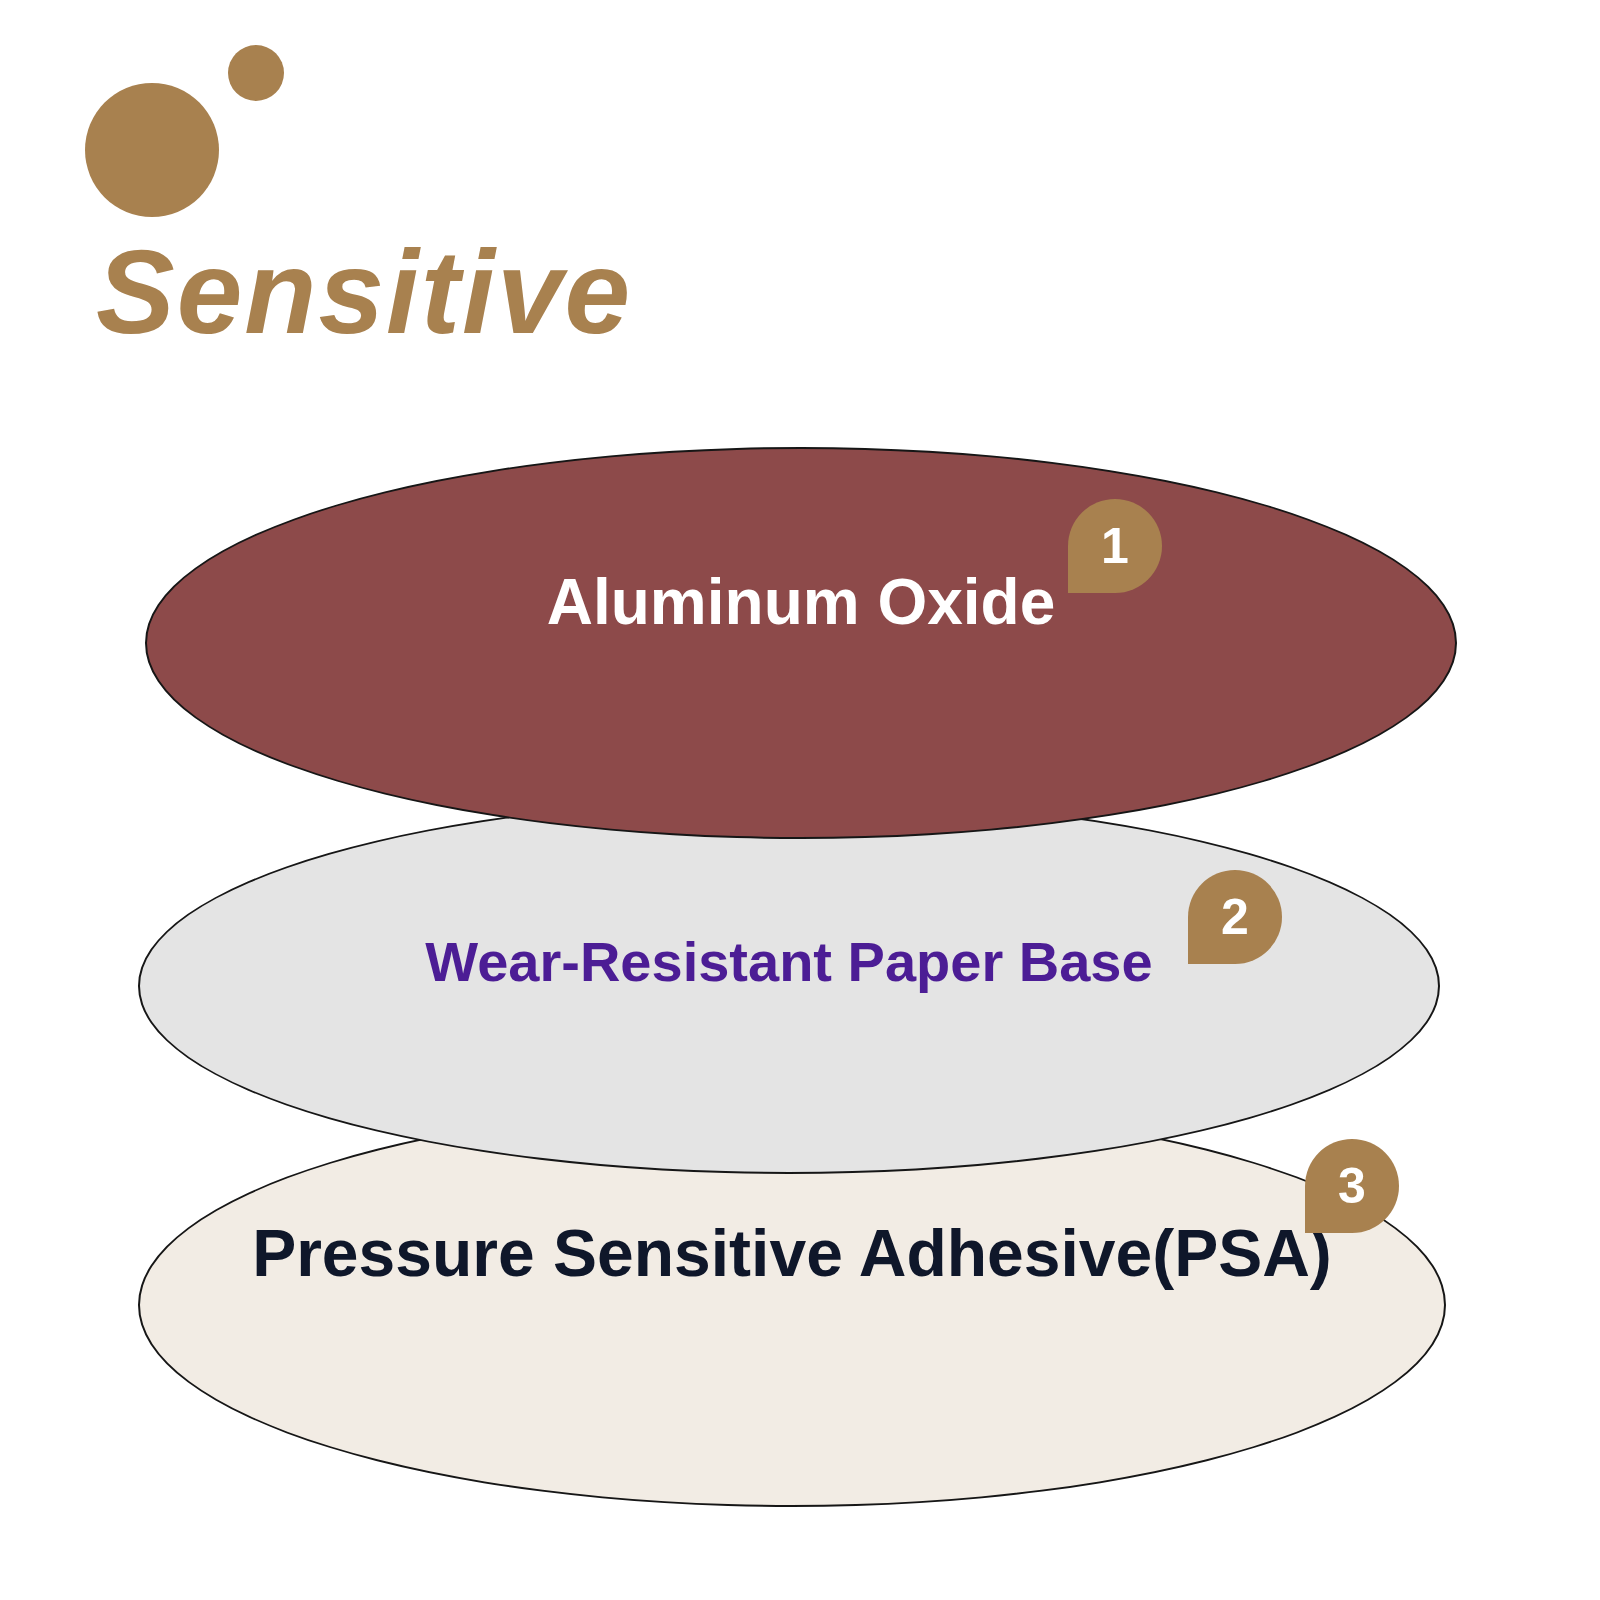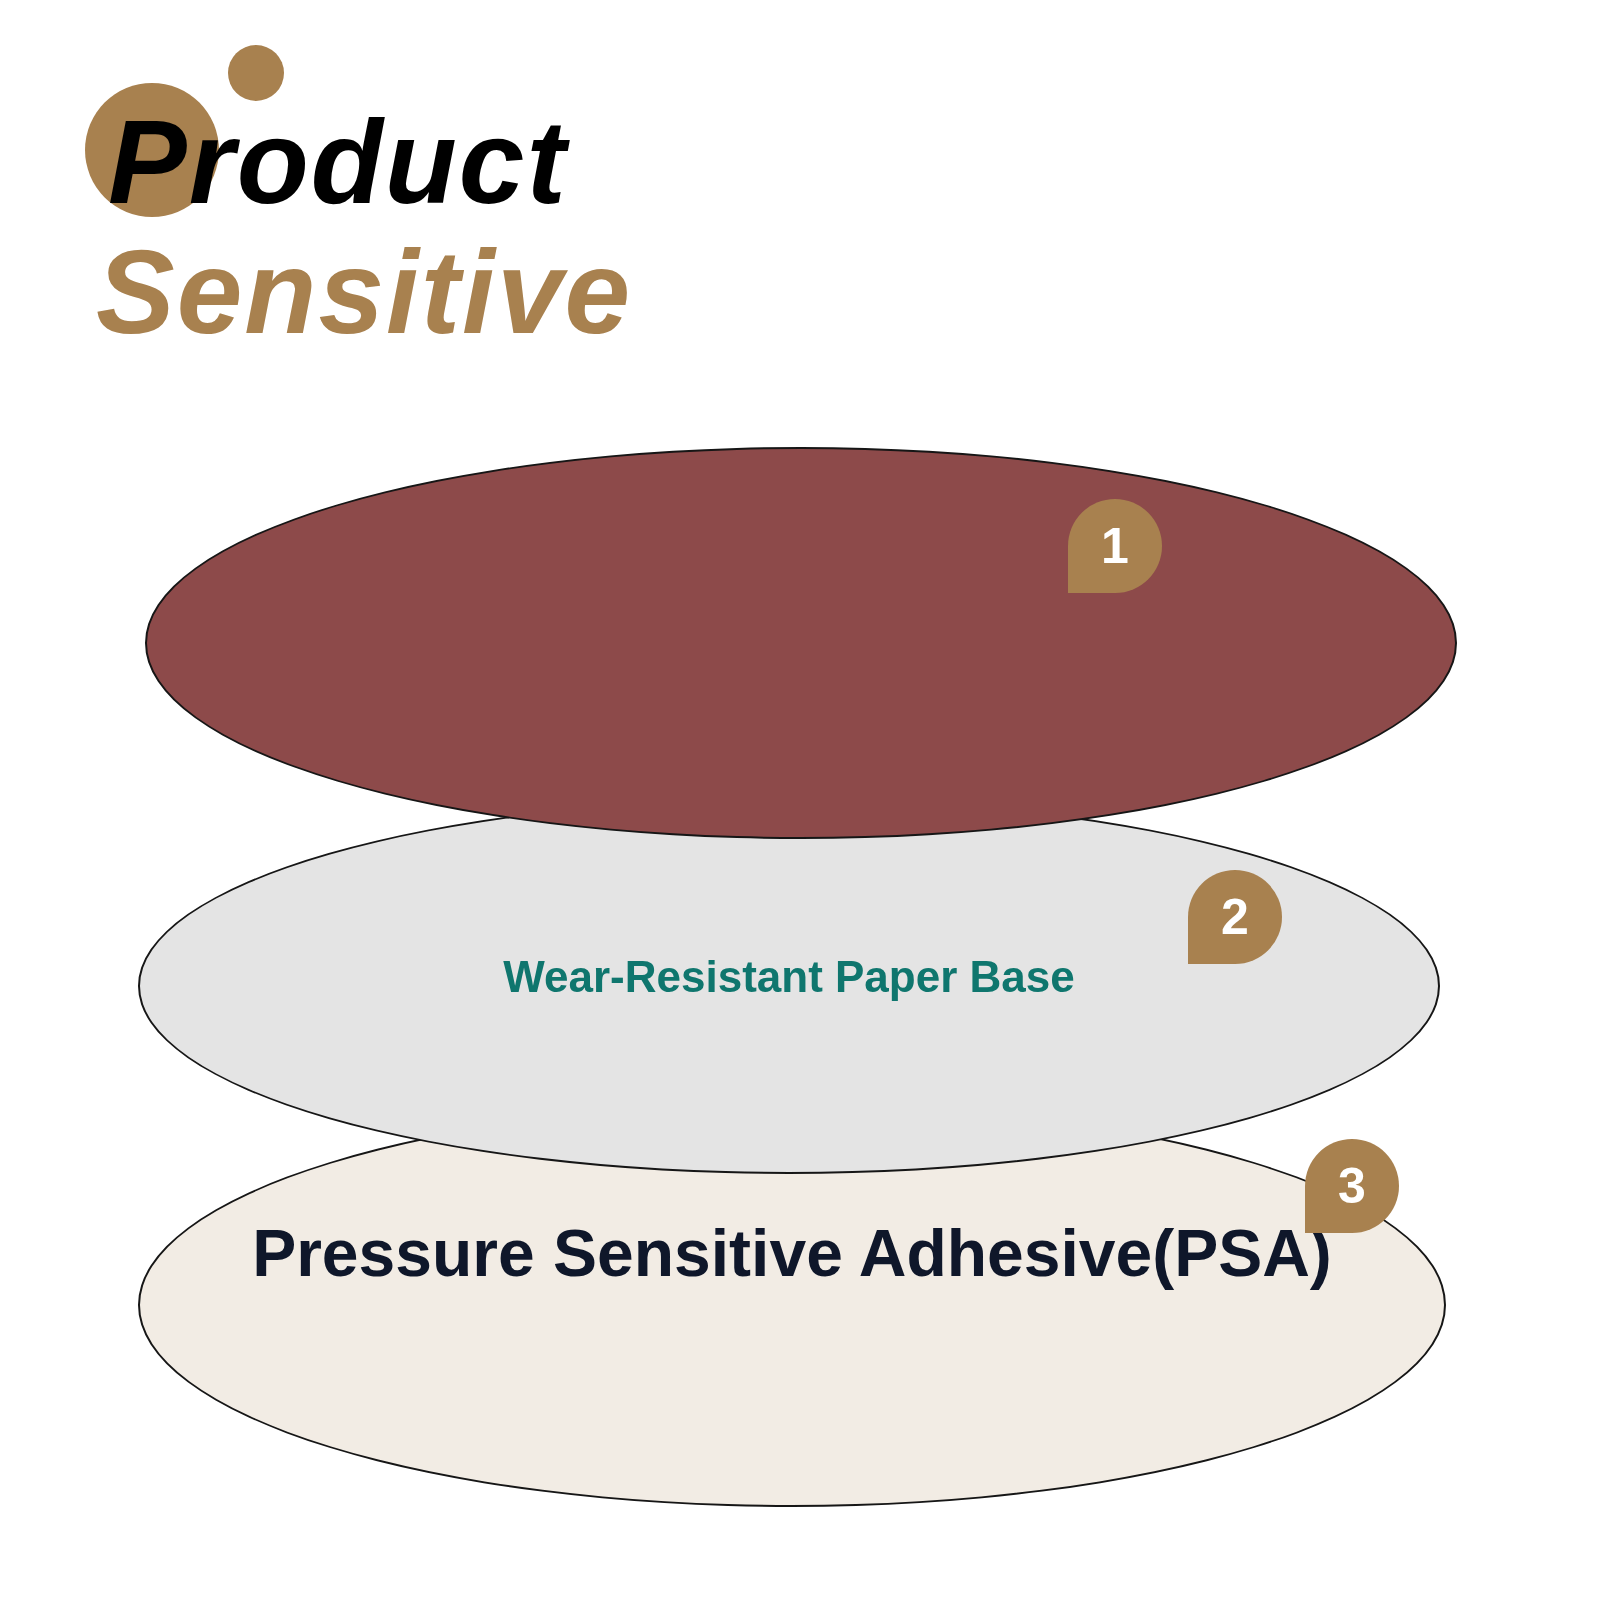--- a/index.html
+++ b/index.html
@@ -65,23 +65,23 @@
     font-weight:bold;
     white-space:nowrap;
     z-index:5;
   }
   .layer-1 .layer-label{
     top:118px;
     font-size:64px;
     color:#ffffff;
   }
   .layer-2 .layer-label{
-    top:154px;
-    font-size:44px;
-    color:#0f766e;
+    top:131px;
+    font-size:56px;
+    color:#4c1d95;
   }
   .layer-3 .layer-label{
     top:112px;
     font-size:66px;
     color:#0f172a;
   }
 
   
   .marker{
     position:absolute;
@@ -102,26 +102,26 @@
   .layer-3 .marker{left:1167px;top:36px;}
 </style>
 </head>
 <body>
 
 <div class="canvas">
 
   <div class="title-block">
     <span class="decor-circle-large"></span>
     <span class="decor-circle-small"></span>
-    <div class="title-line title-line1">Product</div>
     <div class="title-line title-line2">Sensitive</div>
   </div>
 
   <div class="layer layer-1">
     <div class="ellipse"></div>
+    <div class="layer-label">Aluminum Oxide</div>
     <div class="marker">
       <span>1</span>
     </div>
   </div>
 
   <div class="layer layer-2">
     <div class="ellipse"></div>
     <div class="layer-label">Wear-Resistant Paper Base</div>
     <div class="marker">
       <span>2</span>

